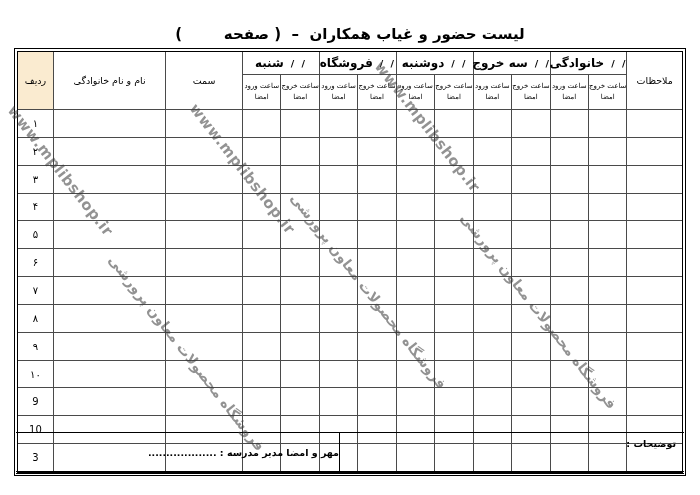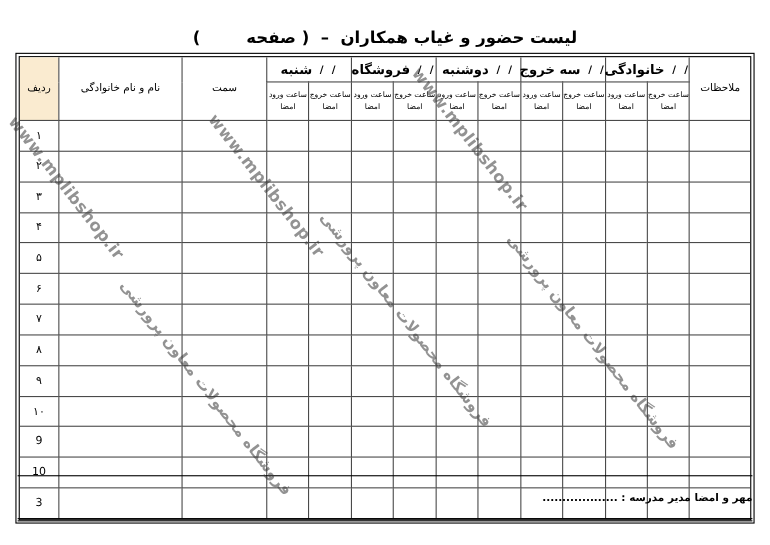--- a/index.html
+++ b/index.html
@@ -521,20 +521,23 @@
               <td class="cell-blank"></td>
               <td class="cell-blank"></td>
               <td class="cell-index">3</td>
             </tr>
           </tbody>
       </table>
     </div>
   </div>
 
   <div id="footer-band">
+    <div id="footer-notes">
+      <span id="footer-notes-label">توضیحات :</span>
+    </div>
     <div id="footer-signature">
       <span id="footer-signature-label">مهر و امضا مدیر مدرسه : ...................</span>
     </div>
   </div>
 
   <div class="wm wm-lat" id="wm-lat-1">www.mplibshop.ir</div>
   <div class="wm wm-lat" id="wm-lat-2">www.mplibshop.ir</div>
   <div class="wm wm-lat" id="wm-lat-3">www.mplibshop.ir</div>
   <div class="wm wm-fa" id="wm-fa-1">فروشگاه محصولات معاون پرورشی</div>
   <div class="wm wm-fa" id="wm-fa-2">فروشگاه محصولات معاون پرورشی</div>

